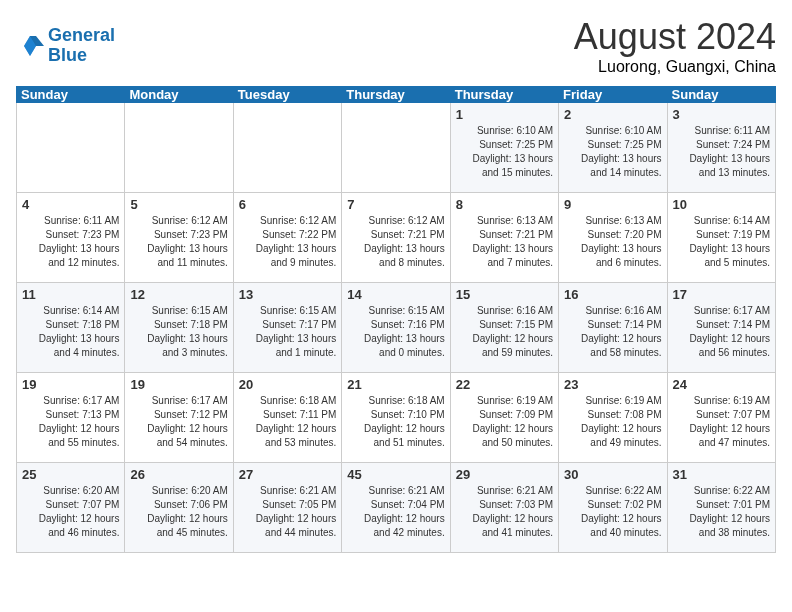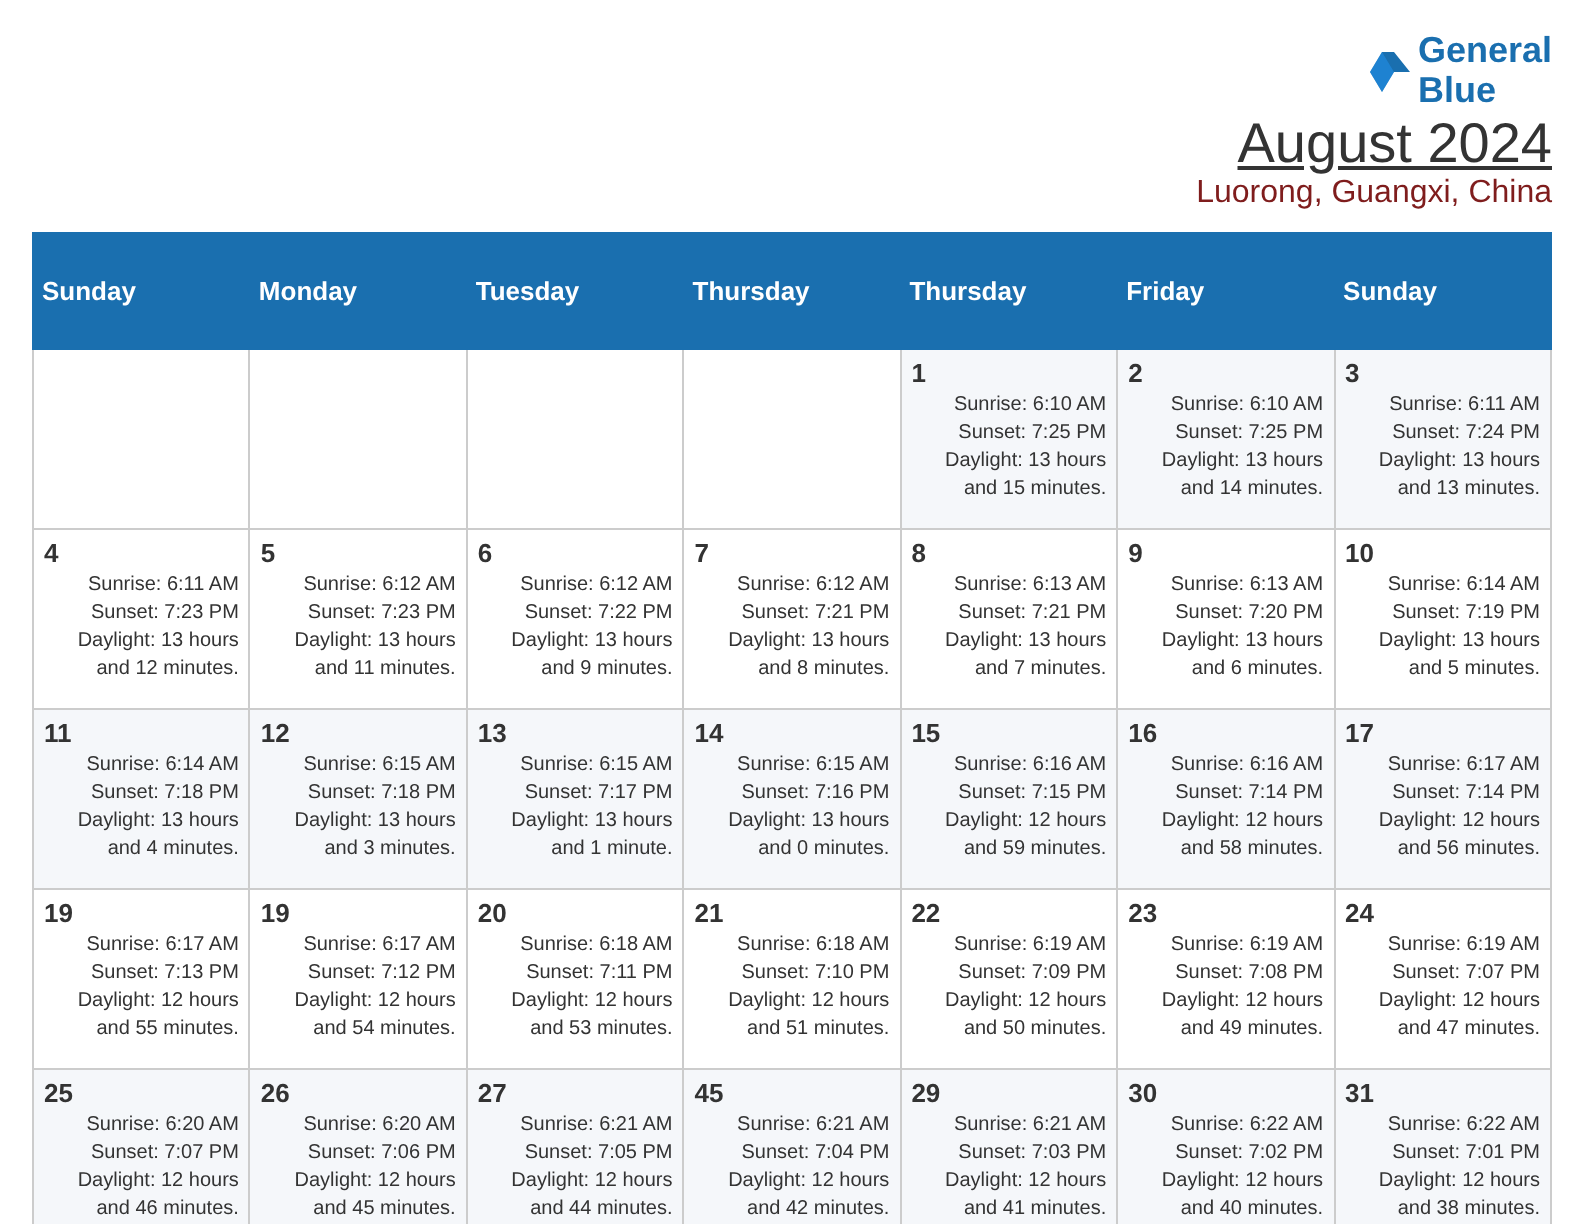--- a/index.html
+++ b/index.html
@@ -6,23 +6,22 @@
     body {
       font-family: Arial, sans-serif;
       background: #fff;
       width: 792px;
       min-height: 612px;
       padding: 16px;
     }
     .header {
       display: flex;
       justify-content: space-between;
-      align-items: flex-end;
+      align-items: center;
       margin-bottom: 10px;
-      flex-direction: column;
     }
     .logo {
       display: flex;
       align-items: center;
       gap: 4px;
     }
     .logo-text {
       font-size: 18px;
       font-weight: bold;
       color: #333;
@@ -32,40 +31,39 @@
       color: #1a6faf;
     }
     .logo-icon {
       width: 28px;
       height: 28px;
     }
     .title-block {
       text-align: right;
     }
     .month-title {
-      font-size: 28px;
+      font-size: 36px;
       font-weight: normal;
       color: #333;
-      text-decoration: underline;
     }
     .location-title {
       font-size: 16px;
-      color: #7f1d1d;
+      color: #000000;
     }
     table {
       width: 100%;
       border-collapse: collapse;
       table-layout: fixed;
     }
     thead th {
       background: #1a6faf;
       color: #fff;
       font-size: 13px;
       font-weight: bold;
-      padding: 21px 4px;
+      padding: 0 4px;
       text-align: left;
       border: 1px solid #1a6faf;
     }
     tbody td {
       border: 1px solid #ccc;
       vertical-align: top;
       padding: 4px 5px;
       font-size: 10.5px;
       color: #222;
       height: 90px;

